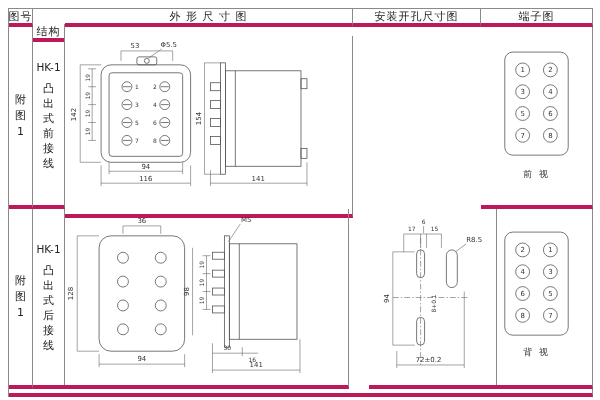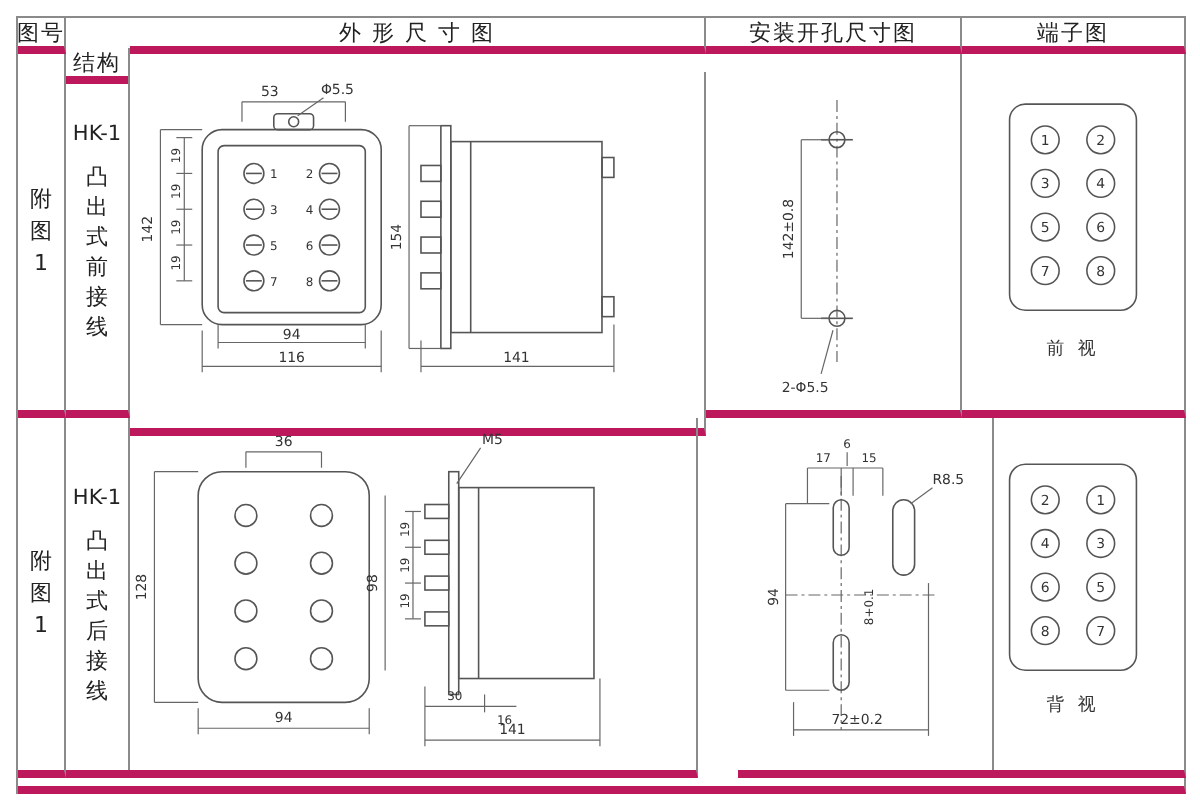--- a/index.html
+++ b/index.html
@@ -145,41 +145,20 @@
     <text class="sm" x="90" y="90.5" text-anchor="middle">6</text>
     <text class="sm" x="72" y="108.5" text-anchor="middle">7</text>
     <text class="sm" x="90" y="108.5" text-anchor="middle">8</text>
     <text x="81" y="135" text-anchor="middle">94</text>
     <text x="81" y="147" text-anchor="middle">116</text>
     <text x="136" y="84" text-anchor="middle" transform="rotate(-90 136 84)">154</text>
     <text x="194" y="147" text-anchor="middle">141</text>
    </svg>
   </div>
 
-  <div class="cell" style="left:344px;top:18px;width:128px;height:182px">
-   <svg width="127" height="181" viewBox="0 0 128 182">
-    <g class="thin">
-      <line x1="66" y1="24" x2="66" y2="156" stroke-dasharray="6 2 1.5 2"></line>
-    </g>
-    <g class="lines">
-      <circle cx="66" cy="44" r="4"></circle>
-            <line x1="58" y1="44" x2="74" y2="44"></line>
-      <circle cx="66" cy="134" r="4"></circle>
-            <line x1="58" y1="134" x2="74" y2="134"></line>
-    </g>
-    <g class="thin">
-      <line x1="48" y1="44" x2="48" y2="134"></line>
-            <line x1="48" y1="44" x2="62" y2="44"></line>
-            <line x1="48" y1="134" x2="62" y2="134"></line>
-      <line x1="58" y1="162" x2="64" y2="140"></line>
-    </g>
-    <text x="44" y="89" text-anchor="middle" transform="rotate(-90 44 89)">142±0.8</text>
-    <text x="50" y="171" text-anchor="middle">2-Φ5.5</text>
-   </svg>
-  </div>
 
   <div class="cell" style="left:472px;top:18px;width:112px;height:182px">
    <svg width="111" height="181" viewBox="0 0 112 182">
     <g class="lines">
       <rect x="24" y="26" width="64" height="104" rx="8"></rect>
       <circle cx="42" cy="44" r="7"></circle>
             <circle cx="70" cy="44" r="7"></circle>
       <circle cx="42" cy="66" r="7"></circle>
             <circle cx="70" cy="66" r="7"></circle>
       <circle cx="42" cy="88" r="7"></circle>

